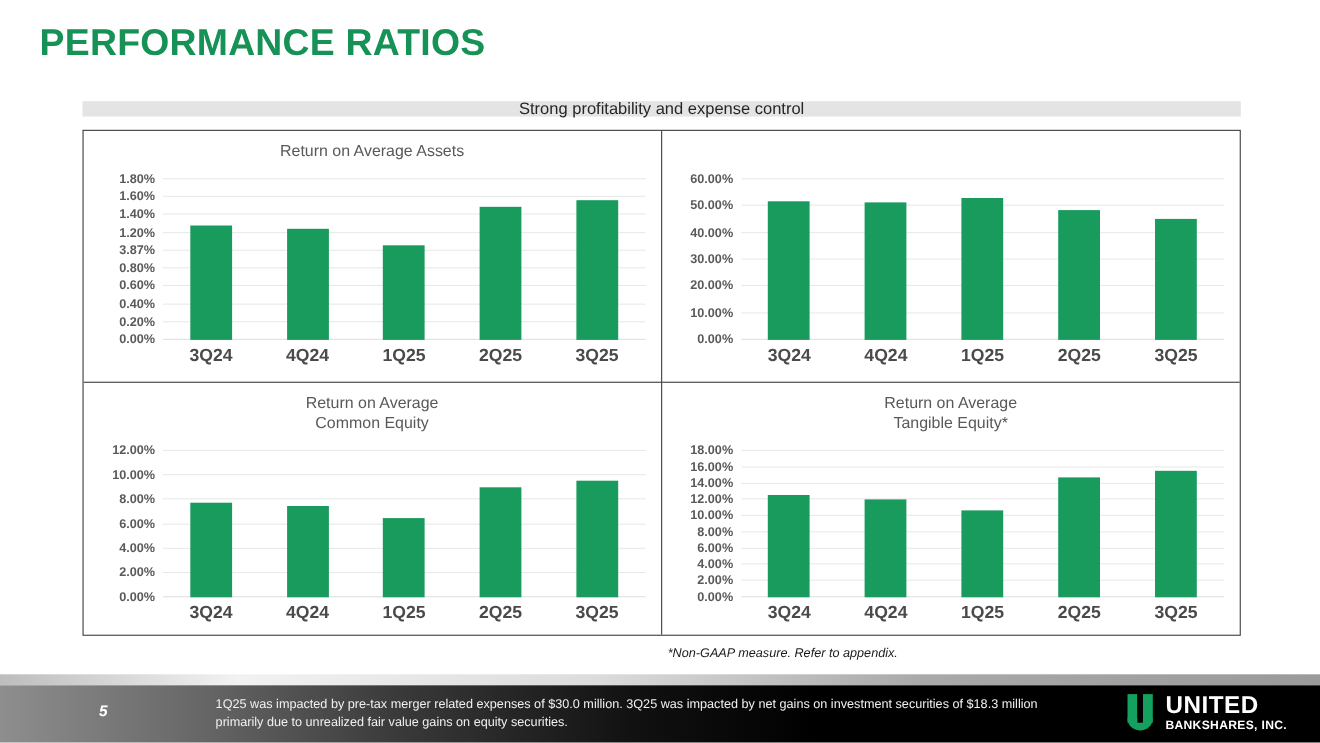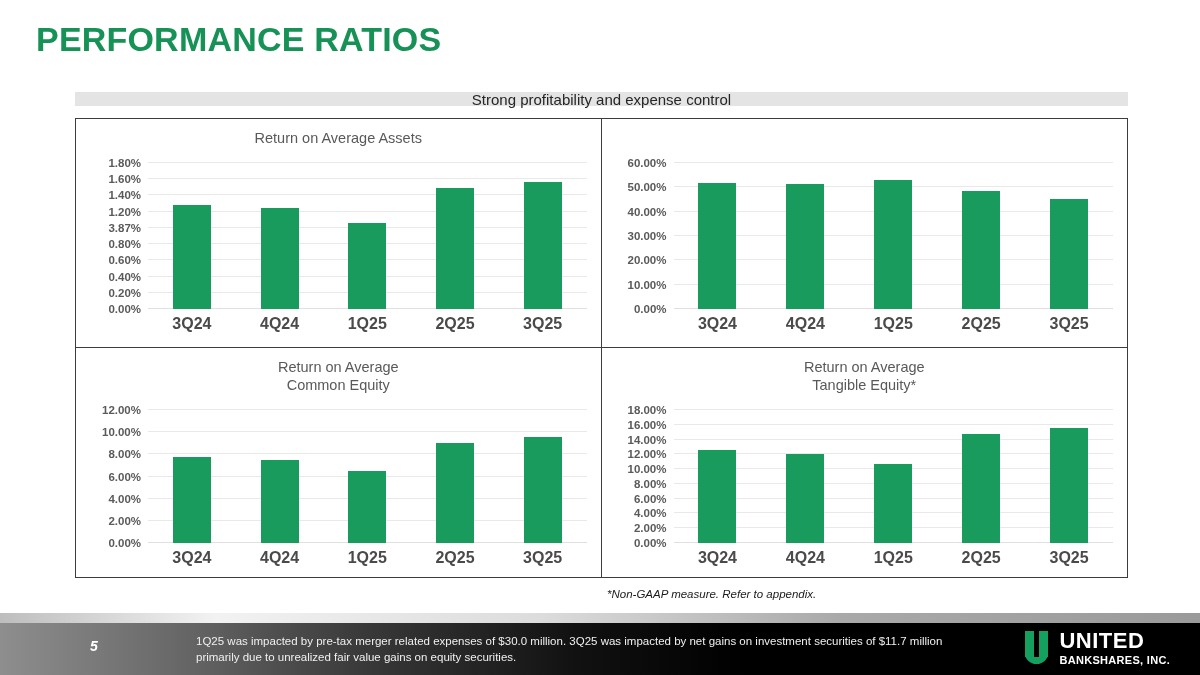--- a/index.html
+++ b/index.html
@@ -431,21 +431,21 @@
         </div>
       </div>
   </div>
 </div>
 
 <div class="footnote">*Non-GAAP measure.  Refer to appendix.</div>
 
 <div class="footer-strip"></div>
 <div class="footer-bar"></div>
 <div class="page-number">5</div>
-<div class="footer-text">1Q25 was impacted by pre-tax merger related expenses of $30.0 million. 3Q25 was impacted by net gains on investment securities of $11.7 million primarily due to unrealized fair value gains on equity securities.</div>
+<div class="footer-text">1Q25 was impacted by pre-tax merger related expenses of $30.0 million. 3Q25 was impacted by net gains on investment securities of $18.3 million primarily due to unrealized fair value gains on equity securities.</div>
 
 <div class="logo">
   <div class="logo-mark">
     <div class="ucup"></div>
     <div class="ubar left"></div>
     <div class="ubar right"></div>
     <div class="unotch"></div>
   </div>
   <div class="logo-text">
     <div class="logo-united">UNITED</div>

